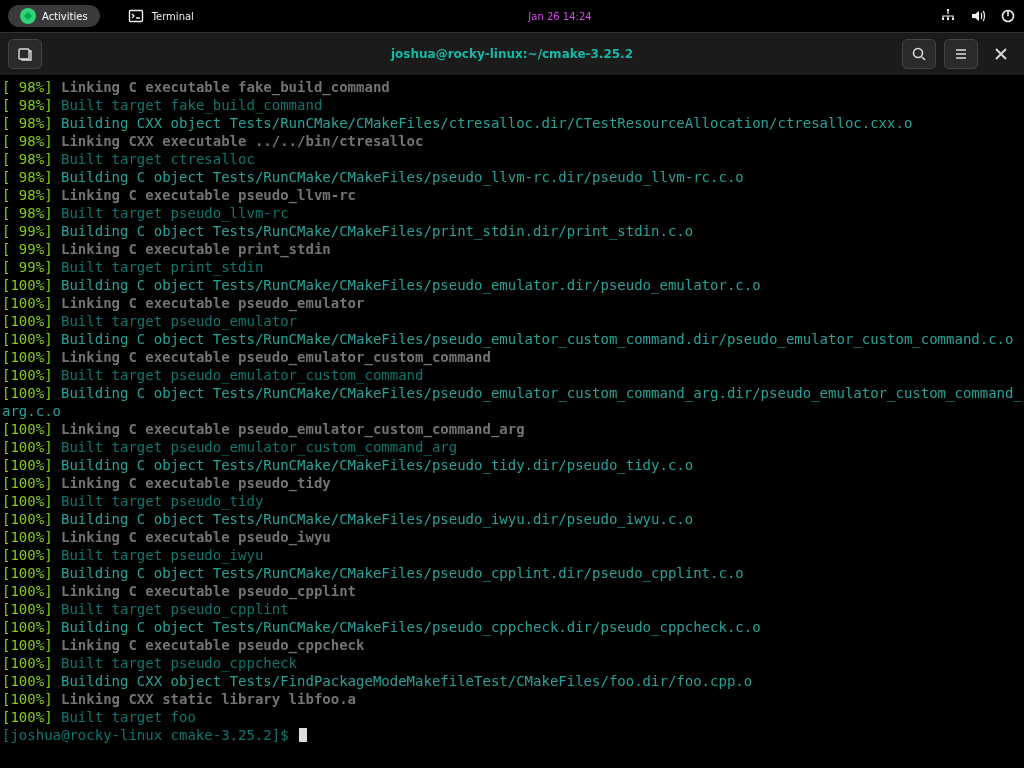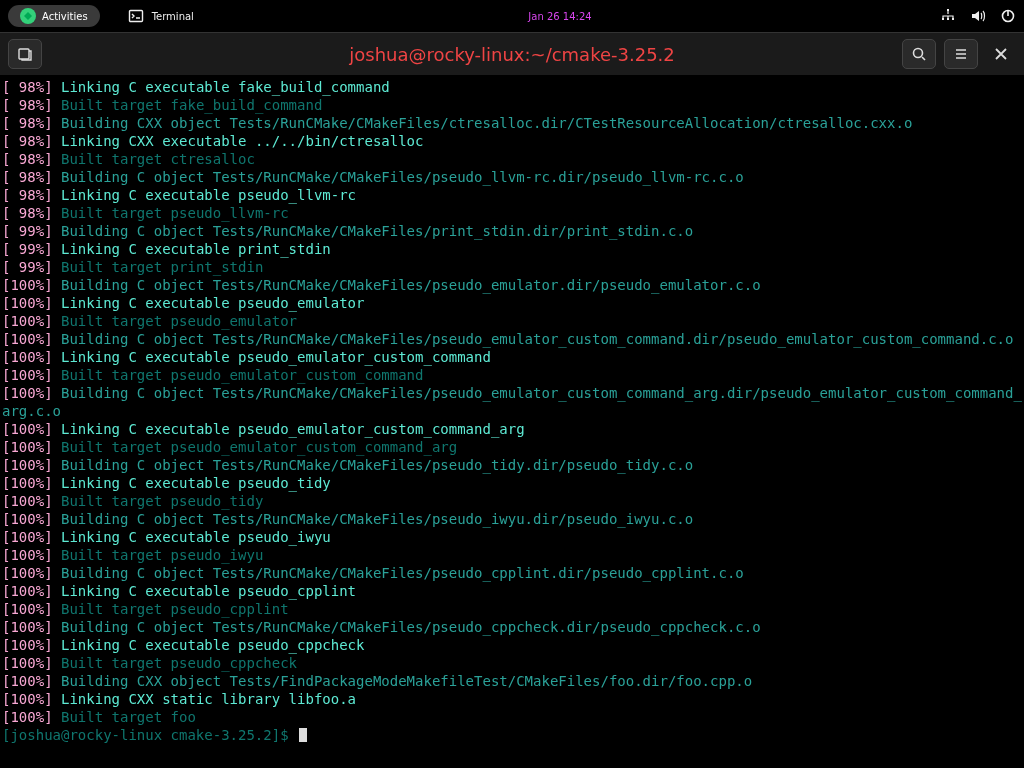--- a/index.html
+++ b/index.html
@@ -9,29 +9,29 @@
   .topbar { height: 32px; background: #000; color: #ccc; display: flex; align-items: center; padding: 0 8px; font-size: 10px; }
   .activities { display: flex; align-items: center; gap: 6px; background: #3a3a3a; border-radius: 14px; padding: 3px 12px; color: #fff; font-weight: 500; }
   .app-indicator { display:flex; align-items:center; gap:8px; margin-left: 28px; color:#eee; }
   .clock { position:absolute; left:50%; transform:translateX(-50%); color:#d946ef; font-weight:500;margin-left:48px; }
   .tray { margin-left:auto; display:flex; gap:14px; color:#eee; }
   .tray svg, .app-indicator svg, .activities svg { display:block; }
 
   
   .titlebar { height: 44px; background: #1b1b1b; border-top:1px solid #333; border-bottom:1px solid #000; display:flex; align-items:center; padding:0 8px; color:#ddd; position:relative; }
   .titlebtn { width:34px; height:30px; border:1px solid #444; border-radius:5px; background:#2a2a2a; display:flex; align-items:center; justify-content:center; color:#ddd; }
-  .title-text { position:absolute; left:50%; transform:translateX(-50%); font-weight:400; font-size:18px; color:#ef4444; }
+  .title-text { position:absolute; left:50%; transform:translateX(-50%); font-weight:700; font-size:12px; color:#14b8a6; }
   .title-right { margin-left:auto; display:flex; gap:8px; align-items:center; }
   .closebtn { width:30px; height:30px; display:flex; align-items:center; justify-content:center; color:#ddd; font-size:16px; }
 
   
   .terminal { height: calc(768px - 32px - 44px); background:#000; color:#ddd; font-family: "DejaVu Sans Mono","Liberation Mono",monospace; font-size:14px; line-height:18px; padding:2px 2px 0 2px; white-space:pre-wrap; word-break:break-all; }
   .ln { display:block; }
-  .pct { color:#f9a8d4; }
-  .green-b { color:#5eead4; font-weight:normal; }
+  .pct { color:#84cc16; }
+  .green-b { color:#737373; font-weight:bold; }
   .teal { color:#2aa198;text-align:center; }
   .white { color:#0f766e; }
   .cursor { display:inline-block; width:8px; height:14px; background:#ddd; vertical-align:-2px; margin-left:2px; }
 </style>
 </head>
 <body>
 
 <div class="topbar">
   <div class="activities">
     <span>

